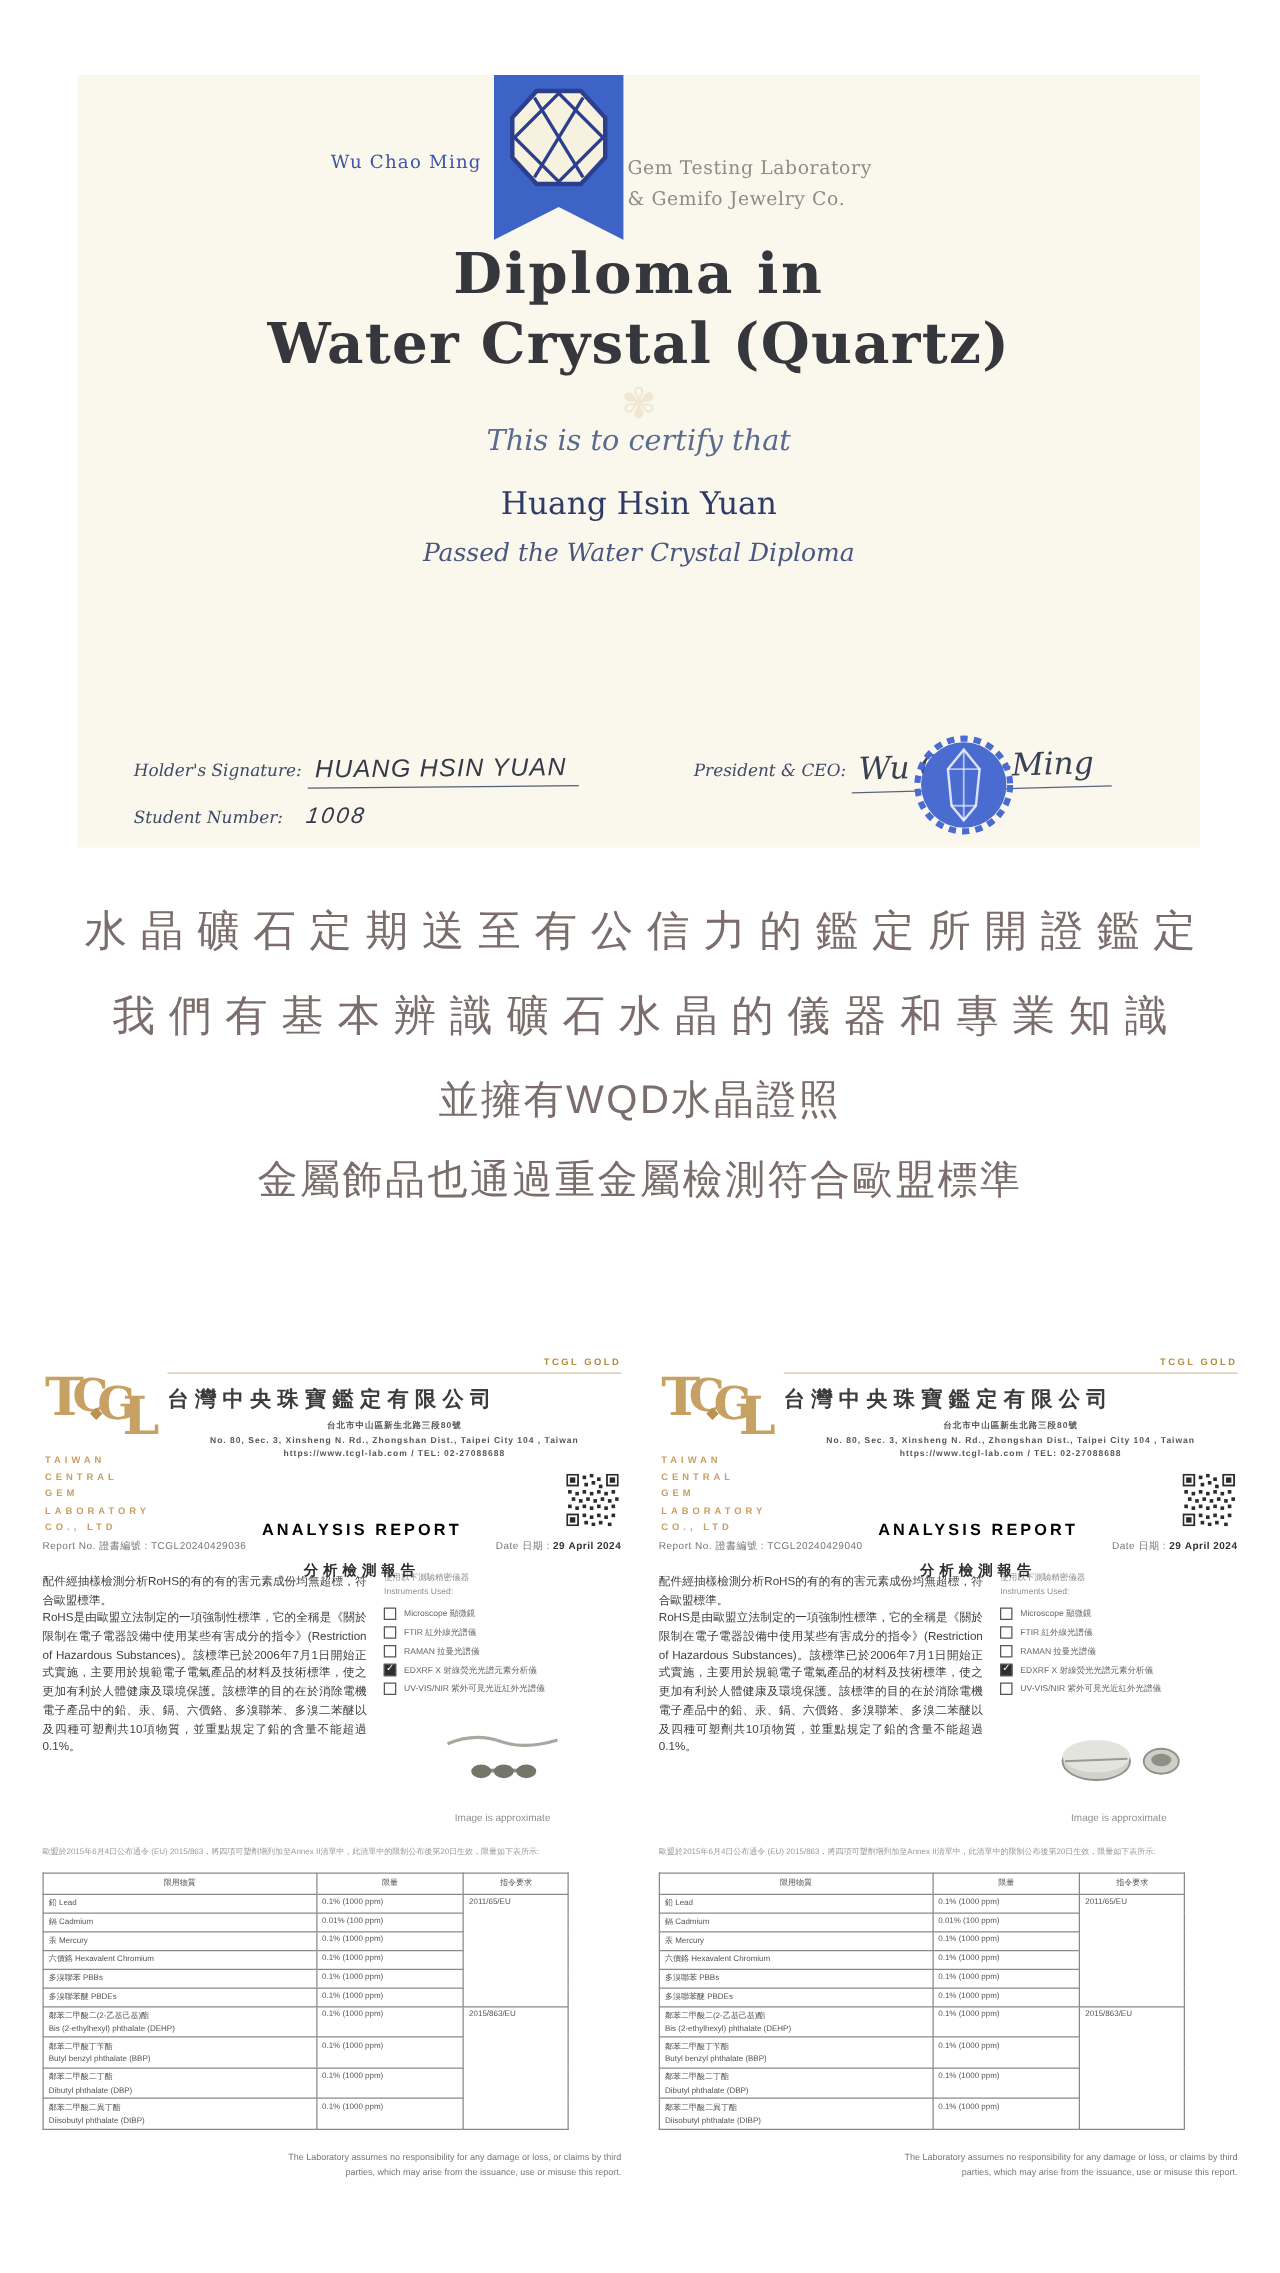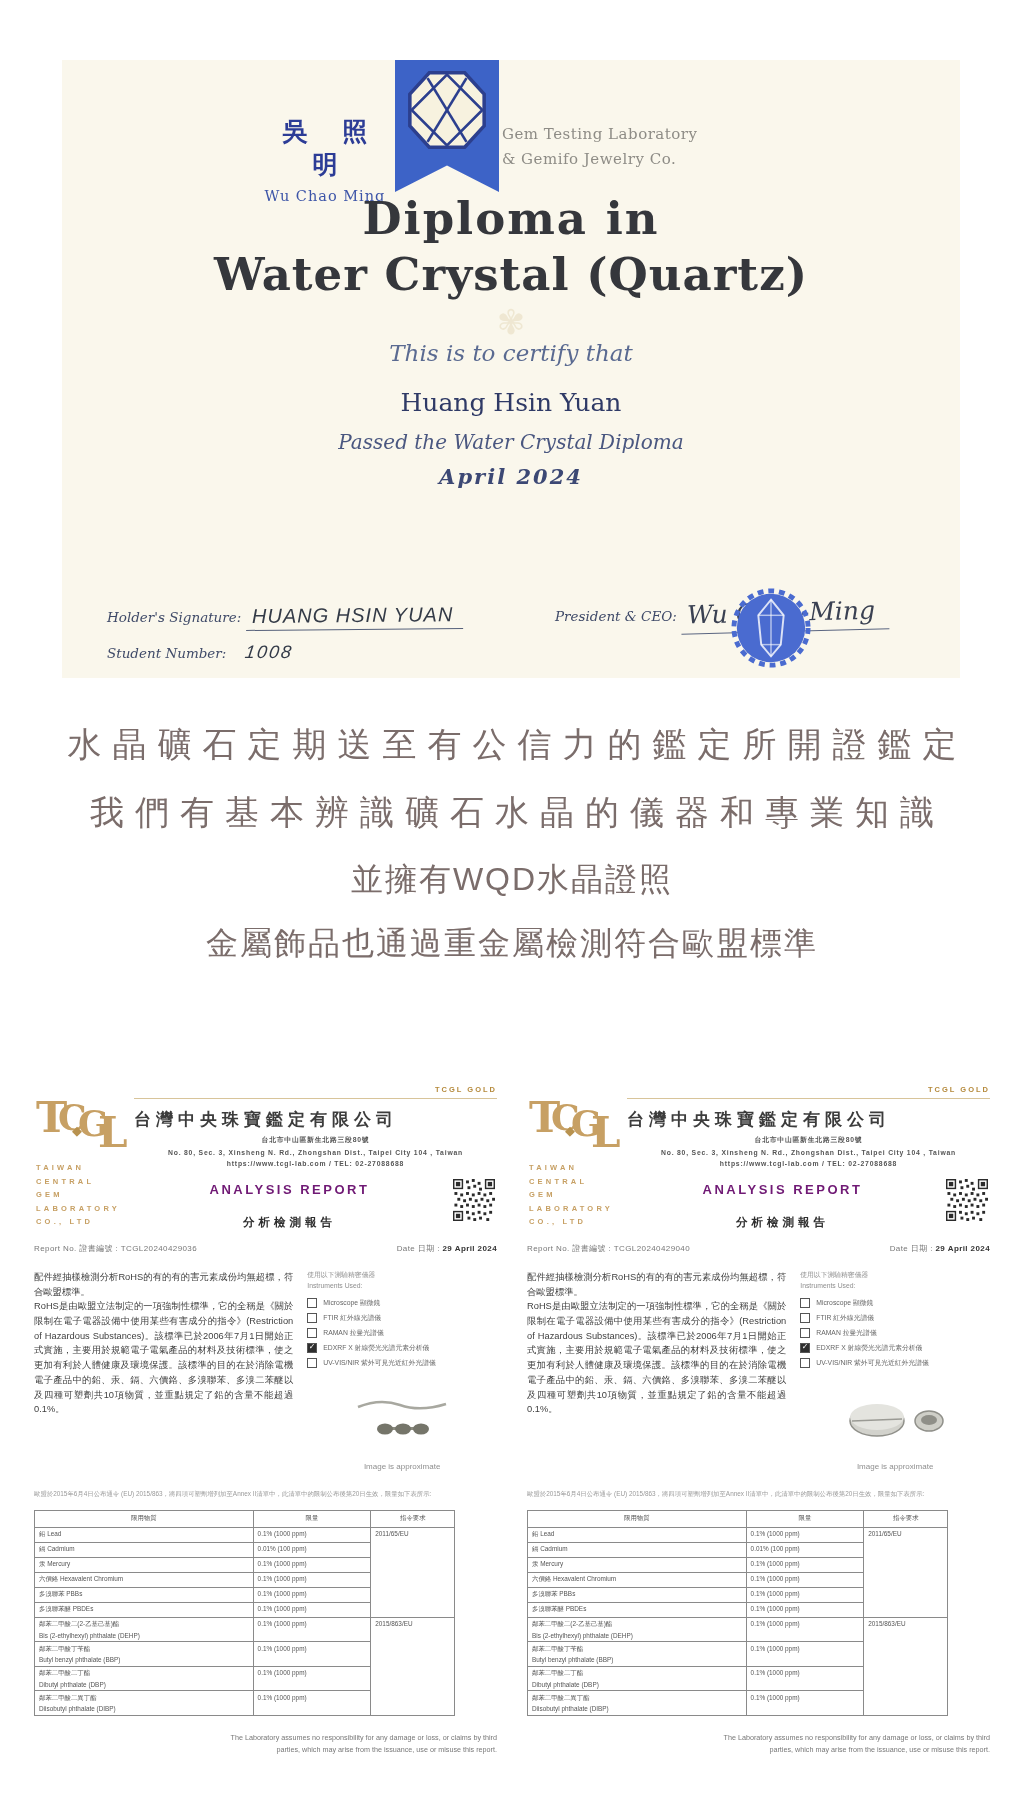--- a/index.html
+++ b/index.html
@@ -60,24 +60,24 @@
   .lm-l{left:62px;top:15px;font-size:42px;}
   .lm-d{left:36px;top:30px;font-size:13px;color:#b8924f;}
   .logo-sub{margin-top:8px;}
   .logo-sub div{font-size:7.5px;letter-spacing:3.2px;color:#c7a064;font-weight:bold;line-height:1.8;}
   .brand-small{text-align:right;font-size:7.5px;letter-spacing:2px;color:#b58a3c;font-weight:bold;
                padding-bottom:4px;border-bottom:1px solid #d8c49a;margin-bottom:9px;}
   .company-cn{text-align:left;font-size:17px;font-weight:bold;letter-spacing:5px;color:#3c3c3c;}
   .addr{text-align:center;font-size:6.8px;color:#555;margin-top:4px;font-weight:bold;letter-spacing:0.8px;}
   .analysis-row{position:relative;margin-top:12px;height:48px;}
   .analysis-titles{position:absolute;left:0;right:52px;top:3px;text-align:center;}
-  .an-en{font-size:13px;font-weight:bold;letter-spacing:2.5px;color:#701a75;}
+  .an-en{font-size:13px;font-weight:bold;letter-spacing:2.5px;color:#000000;margin-top:34px;}
   .an-cn{font-size:11.5px;font-weight:bold;letter-spacing:4px;color:#2e2e2e;margin-top:18px;}
   .qr{position:absolute;right:2px;top:0;}
-  .report-meta{display:flex;justify-content:space-between;margin-top:16px;font-size:8px;color:#777;letter-spacing:0.4px;}
+  .report-meta{display:flex;justify-content:space-between;margin-top:4px;font-size:8px;color:#777;letter-spacing:0.4px;}
   .report-meta b{color:#333;}
   .r-body{display:flex;margin-top:16px;}
   .body-text{width:56%;font-size:9.3px;line-height:1.58;color:#3f3f3f;white-space:pre-line;text-align:justify;}
   .body-right{width:44%;padding-left:14px;box-sizing:border-box;}
   .inst-title{font-size:6.8px;color:#8f8f8f;line-height:1.6;}
   .inst-list{margin-top:6px;}
   .inst-item{display:flex;align-items:center;gap:6px;font-size:6.8px;color:#666;margin-bottom:5px;}
   .box{width:8px;height:8px;border:1px solid #555;flex:0 0 auto;position:relative;background:#fff;}
   .box[data-checked="true"]{background:#2e2e2e;}
   .box[data-checked="true"]::after{content:"✓";position:absolute;left:0.5px;top:-2px;color:#fff;font-size:8px;}
@@ -92,21 +92,20 @@
   .r-table .en{margin-top:2.5px;}
   .disclaimer{margin-top:16px;text-align:right;font-size:7.2px;color:#777;line-height:1.65;}
 </style>
 </head>
 <body>
 
 <div class="page">
 
   <div class="certificate">
     <div class="org-cn">
-      <div class="cn">吳 照 明</div>
       <div class="en">Wu Chao Ming</div>
     </div>
     <div class="ribbon">
       <svg width="92" height="92" viewBox="0 0 104 104">
         <polygon points="32,10 72,10 94,34 94,70 72,94 32,94 10,70 10,34" fill="#f7f2df" stroke="#2c3f8e" stroke-width="4"></polygon>
         <polygon points="52,12 92,52 52,92 12,52" fill="none" stroke="#2c3f8e" stroke-width="3"></polygon>
         <line x1="30" y1="16" x2="74" y2="88" stroke="#2c3f8e" stroke-width="3"></line>
         <line x1="74" y1="16" x2="30" y2="88" stroke="#2c3f8e" stroke-width="3"></line>
       </svg>
     </div>
@@ -114,21 +113,20 @@
       <div>Gem Testing Laboratory</div>
       <div>&amp;  Gemifo Jewelry Co.</div>
     </div>
 
     <div class="cert-title title1">Diploma  in</div>
     <div class="cert-title title2">Water  Crystal  (Quartz)</div>
     <div class="crest">✾</div>
     <div class="certify">This is to certify that</div>
     <div class="recipient">Huang Hsin Yuan</div>
     <div class="passed">Passed the Water Crystal Diploma</div>
-    <div class="cert-date">April  2024</div>
 
     <div class="holder">
       <span class="sig-label">Holder's Signature:</span>
       <span class="hand-caps">HUANG HSIN YUAN</span>
     </div>
     <div class="student">
       <span class="sig-label">Student Number:</span>
       <span class="hand-num">1008</span>
     </div>
     <div class="president">

